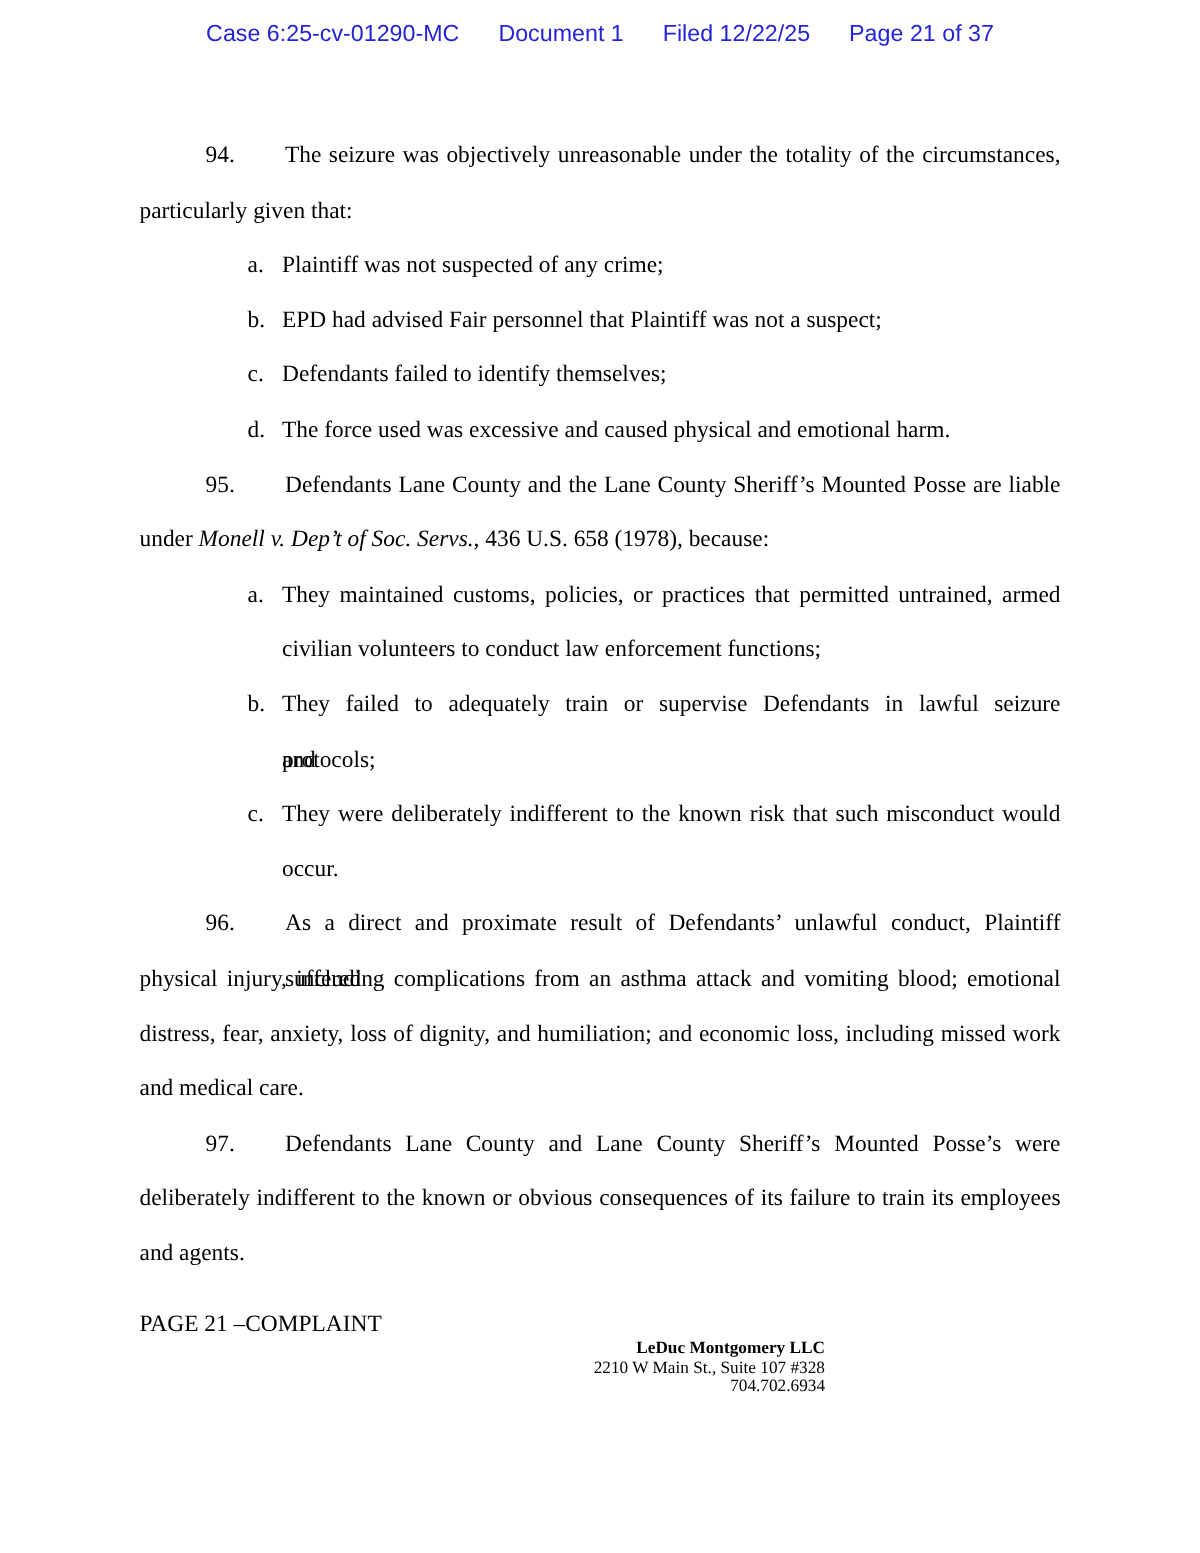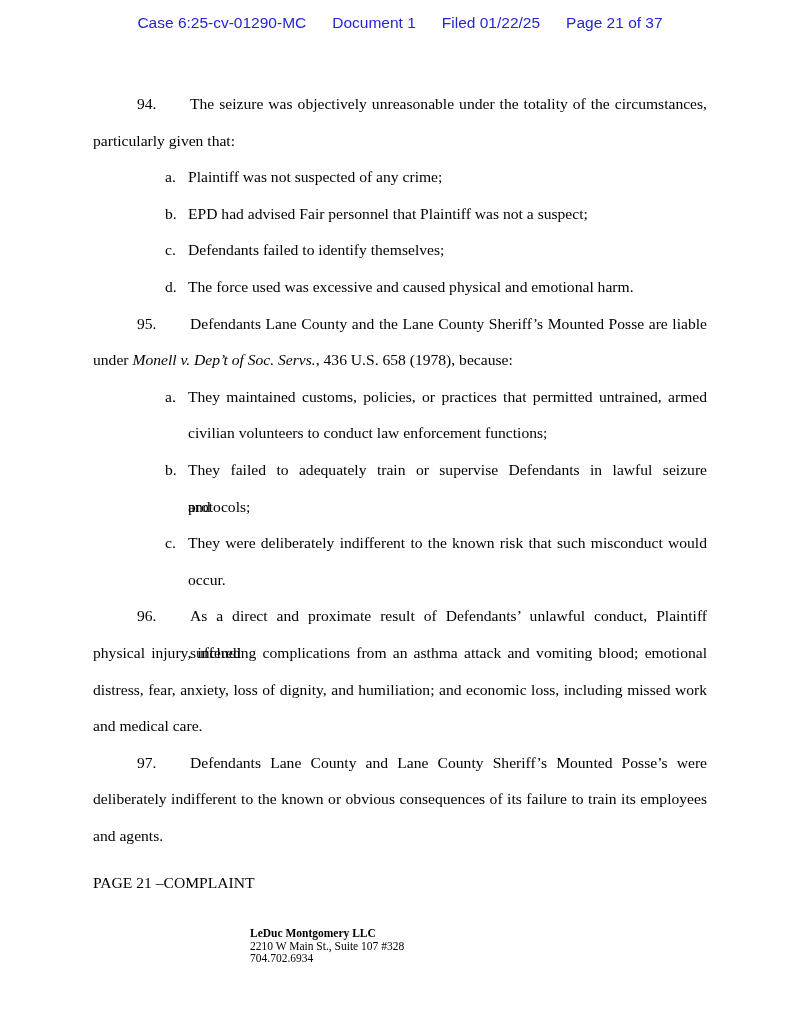--- a/index.html
+++ b/index.html
@@ -47,37 +47,37 @@
     position: absolute;
     left: 93px;
     top: 872px;
     font-size: 15.6px;
     line-height: 22px;
   }
   .footer-page-label b { font-weight: normal; }
   .firm-block {
     position: absolute;
     left: 250px;
-    top: 927px;
+    top: 893px;
     width: 300px;
-    text-align: left;
+    text-align: right;
     font-size: 11.5px;
     line-height: 12.6px;
   }
   .firm-block .firm-name { font-weight: bold; }
 </style>
 </head>
 <body>
 
 <div class="page">
 
   <div class="stamp-header" style="color: rgb(36, 36, 214);">
     <span>Case 6:25-cv-01290-MC</span>
     <span>Document 1</span>
-    <span>Filed 01/22/25</span>
+    <span>Filed 12/22/25</span>
     <span>Page 21 of 37</span>
   </div>
 
   <div class="doc-body">
       <div class="line pnum just">
         <span class="pnum-label">94.</span>
         <span class="ltext"><span>The seizure was objectively unreasonable under the totality of the circumstances,</span></span>
       </div>
       <div class="line flush">
         <span class="ltext"><span>particularly given that:</span></span>

